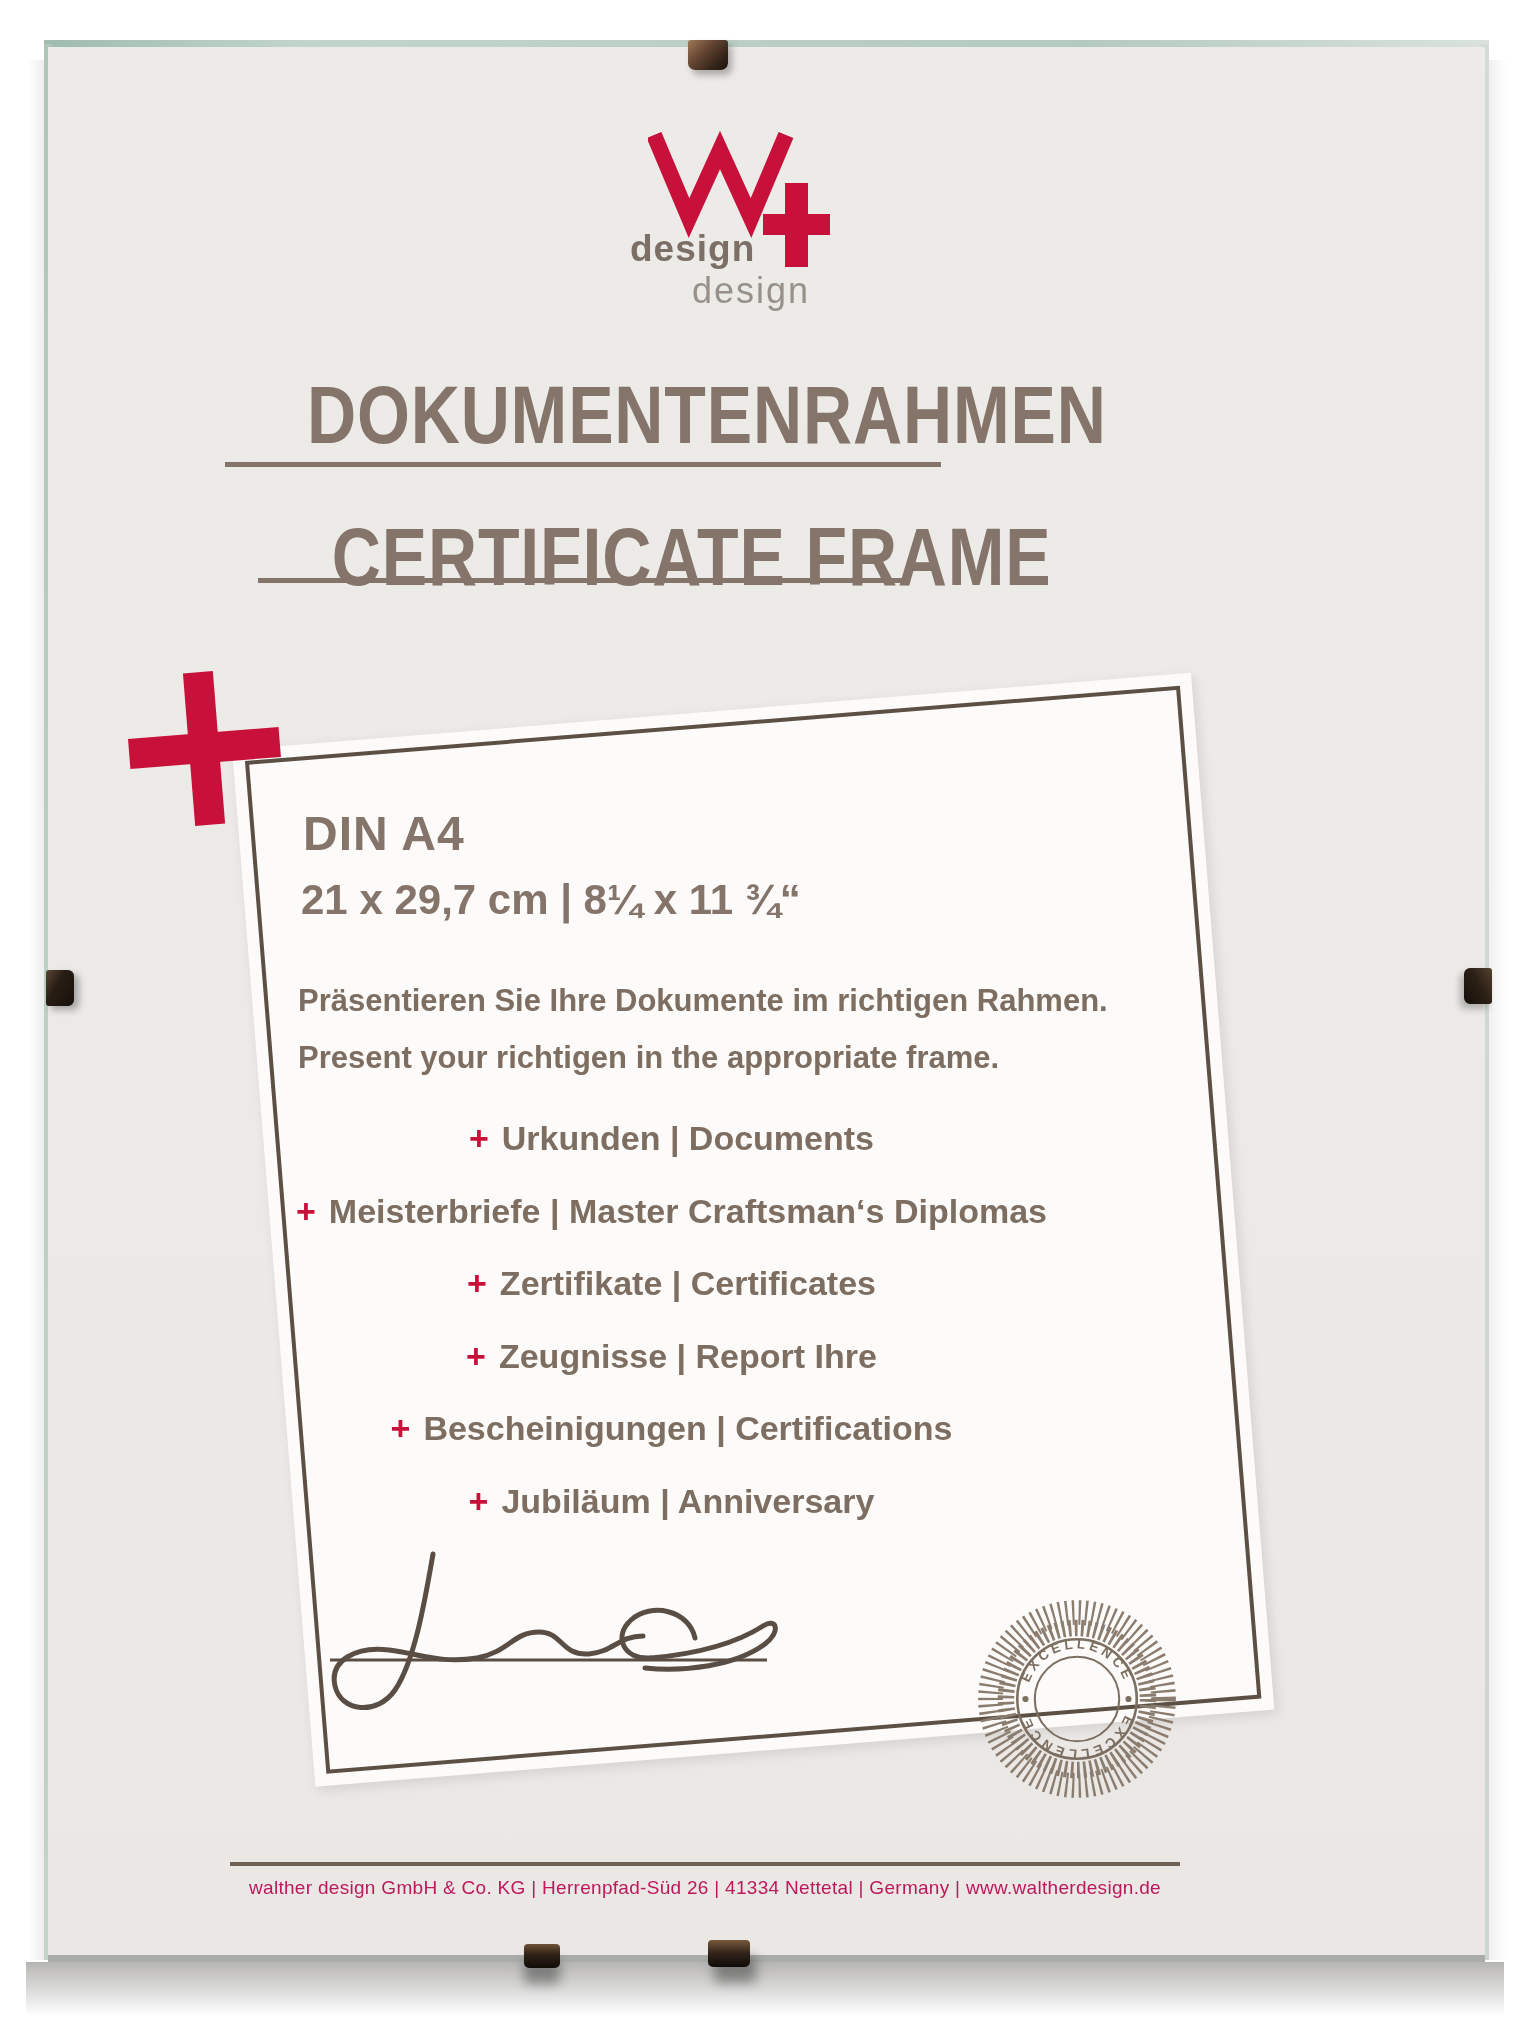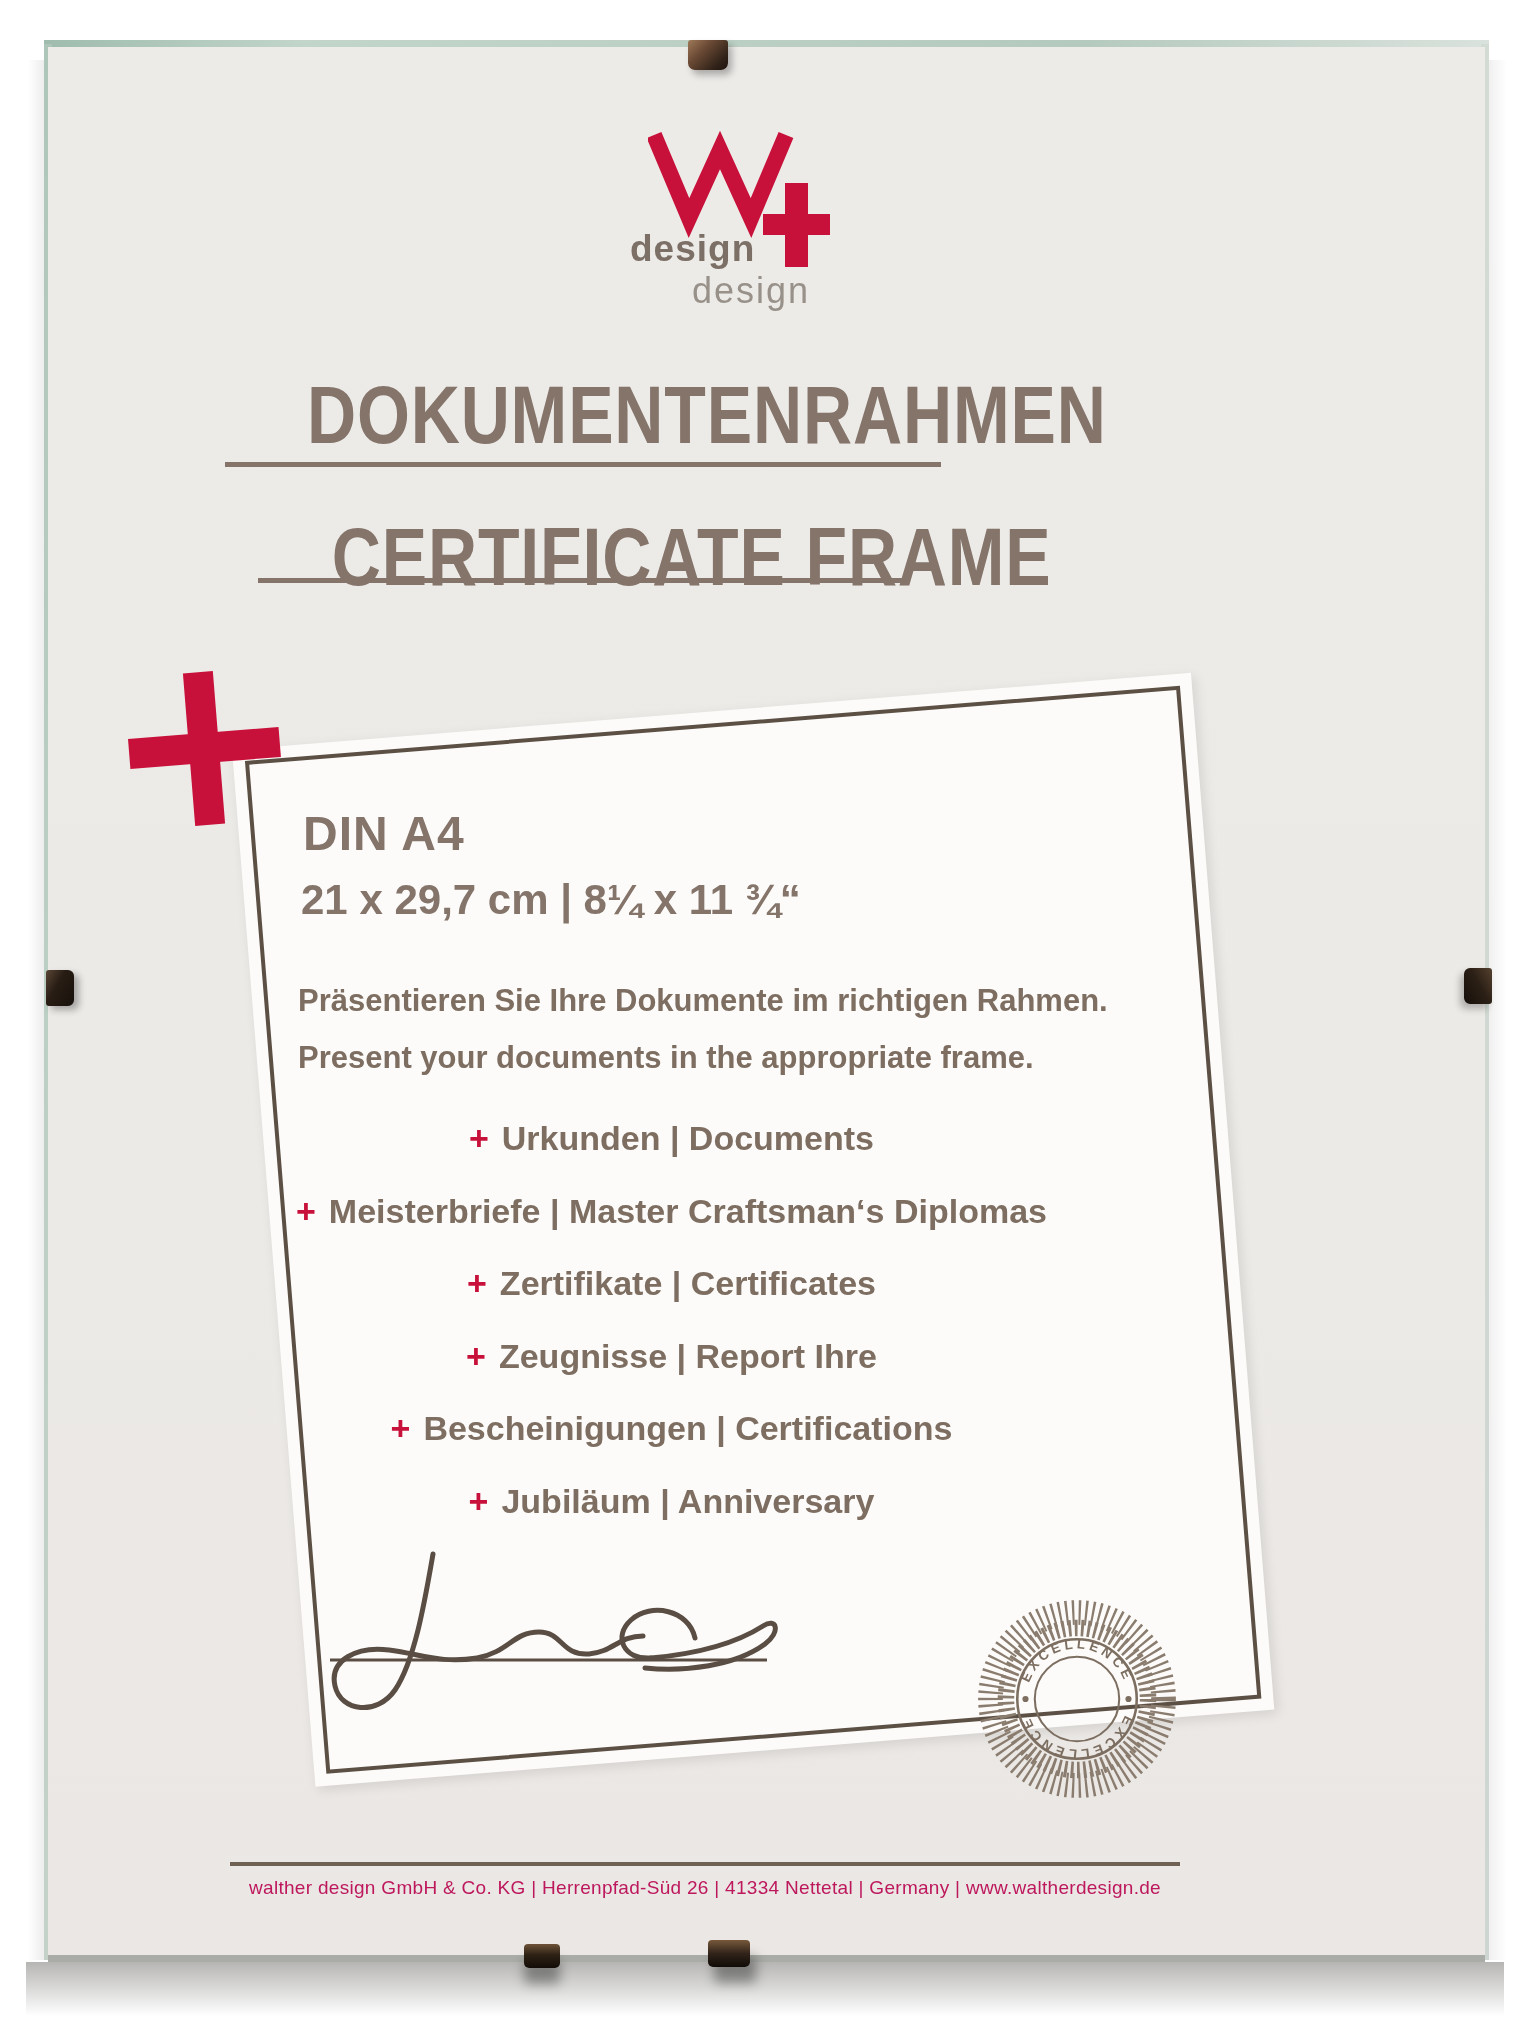--- a/index.html
+++ b/index.html
@@ -118,21 +118,21 @@
 
   <div class="cross">
     <div class="vbar"></div>
     <div class="hbar"></div>
   </div>
 
   <div class="din">DIN A4</div>
   <div class="dims">21 x 29,7 cm | 8¼ x 11 ¾“</div>
   <div class="intro">
     <div>Präsentieren Sie Ihre Dokumente im richtigen Rahmen.</div>
-    <div>Present your documents in the appropriate frame.</div>
+    <div>Present your richtigen in the appropriate frame.</div>
   </div>
 
   <div class="feats">
     <div class="feat"><span class="plus">+</span><span>Urkunden | Documents</span></div>
     <div class="feat"><span class="plus">+</span><span>Meisterbriefe | Master Craftsman‘s Diplomas</span></div>
     <div class="feat"><span class="plus">+</span><span>Zertifikate | Certificates</span></div>
     <div class="feat"><span class="plus">+</span><span>Zeugnisse | Report Ihre</span></div>
     <div class="feat"><span class="plus">+</span><span>Bescheinigungen | Certifications</span></div>
     <div class="feat"><span class="plus">+</span><span>Jubiläum | Anniversary</span></div>
   </div>

